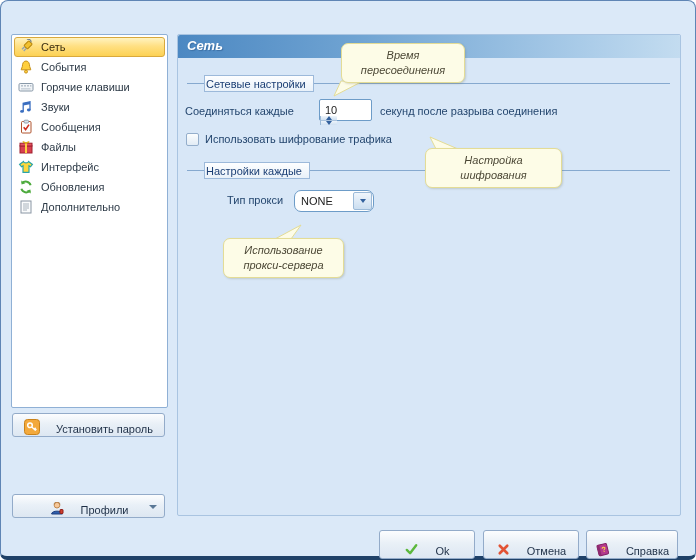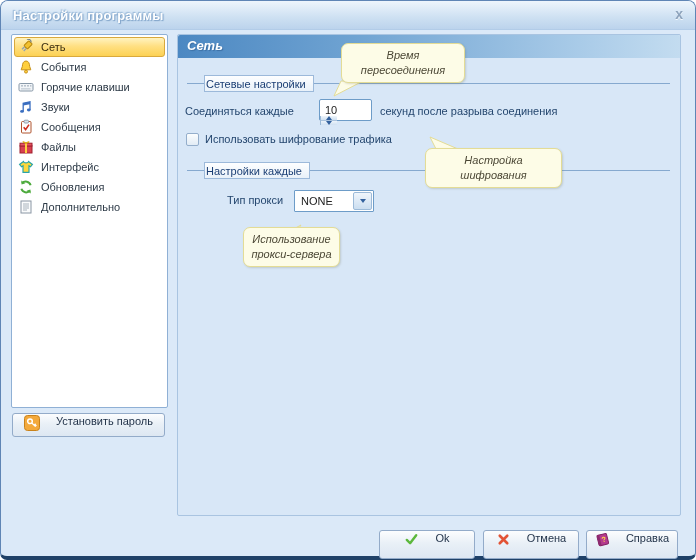--- a/index.html
+++ b/index.html
@@ -19,21 +19,21 @@
   .listbox{position:absolute;left:10px;top:33px;width:157px;height:374px;background:#fff;
     border:1px solid #8fb0d5;border-radius:2px;padding-top:2px;}
   .side-item{display:flex;align-items:center;height:20px;margin:0 2px;padding-left:3px;
     font-size:11px;color:#2d3a47;border:1px solid transparent;border-radius:3px;gap:7px;cursor:default;}
   .side-item.selected{background:linear-gradient(#fff3c0,#ffe083 45%,var(--selection-yellow,#fcd154));
     border:1px solid #d9a93c;color:#3a2d10;}
   .icon16{width:16px;height:16px;flex:0 0 16px;display:inline-block;}
   .icon16 svg{display:block;}
   .side-label{white-space:nowrap;}
   
-  .btn{display:flex;align-items:flex-start;justify-content:center;gap:16px;
+  .btn{display:flex;align-items:flex-end;justify-content:center;gap:16px;
     background:linear-gradient(#fcfdfe,#e9f0f7 45%,#dde7f2);border:1px solid #93abc9;border-radius:3px;
     font-size:11px;color:#1e2f46;font-family:inherit;cursor:default;}
   .pwd-btn{position:absolute;left:11px;top:412px;width:153px;height:24px;}
   .profiles-btn{position:absolute;left:11px;top:493px;width:153px;height:24px;}
   .profiles-arrow{position:absolute;right:7px;top:10px;width:0;height:0;
     border-left:4px solid transparent;border-right:4px solid transparent;border-top:4px solid #5a7896;}
   
   .panel{position:absolute;left:176px;top:33px;width:504px;height:482px;
     background:#d8e7f7;border:1px solid #a9c4e1;border-radius:2px;}
   .panel-header{position:absolute;left:0;top:0;right:0;height:23px;border-radius:2px 2px 0 0;
@@ -55,44 +55,40 @@
   .spin-btn.down{border-radius:0 0 1px 0;}
   .tri-up{width:0;height:0;border-left:3px solid transparent;border-right:3px solid transparent;
     border-bottom:4px solid #33619e;}
   .tri-down{width:0;height:0;border-left:3px solid transparent;border-right:3px solid transparent;
     border-top:4px solid #33619e;}
   
   .checkbox{position:absolute;width:13px;height:13px;background:linear-gradient(#fbfdfe,#e2ecf5);
     border:1px solid #94aecb;border-radius:2px;}
   
   .dropdown{position:absolute;width:80px;height:22px;background:#fff;border:1px solid #6d9cc8;
-    border-radius:1px;display:flex;}
+    border-radius:7px;display:flex;}
   .dropdown-value{flex:1;font-size:11px;color:#222;padding:4px 0 0 6px;}
   .dropdown-btn{width:19px;margin:1px;border-radius:2px;display:flex;align-items:center;justify-content:center;
     background:linear-gradient(#f0f6fc,#cbdef0);border:1px solid #9cbad8;}
   
   .callout{position:absolute;background:var(--callout-bg,#fdfce7);border:1px solid #e3dc96;
     border-radius:7px;padding:4px 6px;text-align:center;font-size:11px;font-style:italic;color:#4c4836;
     line-height:15px;box-shadow:1px 1px 2px rgba(120,120,90,.25);}
   .callout-tail{position:absolute;}
   
   .footer-btn{position:absolute;height:29px;}
   .btn-icon{width:15px;height:15px;display:inline-block;flex:0 0 15px;}
   .btn-icon svg{display:block;}
 </style>
 </head>
 <body>
 
 <div class="stage">
   <div class="dialog">
 
-    <div class="titlebar">
-      <span class="title-text">Настройки программы</span>
-      <span class="close-x">x</span>
-    </div>
 
     <div class="listbox">
         <div class="side-item selected">
           <span class="icon16">
             <svg width="16" height="16" viewBox="0 0 16 16">
               <g transform="rotate(45 8 8)">
                 <rect x="5.5" y="1.5" width="5" height="7" rx="1" fill="#f2c12e" stroke="#b8860b"></rect>
                 <rect x="6.2" y="8.8" width="1.2" height="3.6" fill="#8fa0b5"></rect>
                 <rect x="8.6" y="8.8" width="1.2" height="3.6" fill="#8fa0b5"></rect>
                 <path d="M8 1.5 C8 -0.8 4.2 -0.2 3.2 2" stroke="#6a7a8a" fill="none"></path>
@@ -191,20 +187,32 @@
       <span class="icon16">
           <svg width="16" height="16" viewBox="0 0 16 16">
             <rect x="0.5" y="0.5" width="15" height="15" rx="3" fill="#f3a93c" stroke="#c9821a"></rect>
             <circle cx="6" cy="6.3" r="2.3" fill="none" stroke="#fff" stroke-width="1.5"></circle>
             <path d="M7.8 8 L11.6 11.6 M10.2 10.2 L11.6 8.8 M11.2 11.2 L12.4 10" stroke="#fff" stroke-width="1.3" fill="none"></path>
           </svg>
         </span>
       <span>Установить пароль</span>
     </button>
 
+    <button class="btn profiles-btn">
+      <span class="icon16">
+          <svg width="16" height="16" viewBox="0 0 16 16">
+            <path d="M5 3.4 C6 1.6 10 1.6 11 3.4 L11.4 4.6 H4.6 Z" fill="#8a5a30"></path>
+            <circle cx="8" cy="5.2" r="2.8" fill="#f6c89a" stroke="#c08850"></circle>
+            <path d="M2.6 14 C2.6 10.2 13.4 10.2 13.4 14 Z" fill="#2f5fae" stroke="#1e3f7e"></path>
+            <rect x="11" y="9.5" width="3" height="4" rx="0.5" fill="#d04030" stroke="#901f18"></rect>
+          </svg>
+        </span>
+      <span>Профили</span>
+      <span class="profiles-arrow"></span>
+    </button>
 
     <div class="panel">
       <div class="panel-header">
         <span class="panel-header-text">Сеть</span>
       </div>
 
       <div class="group-line" style="top:48px;"></div>
       <div class="group-label" style="left:26px;top:40px;">Сетевые настройки</div>
 
       <span class="ctl-label" style="left:7px;top:70px;">Соединяться каждые</span>
@@ -248,21 +256,21 @@
       <polygon points="2,2 8,14 30,14" fill="#fdfce7" stroke="#e3dc96"></polygon>
     </svg>
     <div class="callout" style="left:424px;top:147px;width:137px;">
       <span>Настройка</span><br>
       <span>шифрования</span>
     </div>
 
     <svg class="callout-tail" style="left:266px;top:222px;" width="40" height="18">
       <polygon points="34,2 8,16 24,16" fill="#fdfce7" stroke="#e3dc96"></polygon>
     </svg>
-    <div class="callout" style="left:222px;top:226px;width:97px;margin-left:20px;">
+    <div class="callout" style="left:222px;top:237px;width:121px;">
       <span>Использование</span><br>
       <span>прокси-сервера</span>
     </div>
 
     <button class="btn footer-btn" style="left:378px;top:529px;width:96px;">
       <span class="btn-icon">
           <svg width="15" height="15" viewBox="0 0 16 16">
             <path d="M3 8.5 L6.5 12 L13 3.5" fill="none" stroke="#5cb83c" stroke-width="2.6" stroke-linecap="round" stroke-linejoin="round"></path>
           </svg>
         </span>

